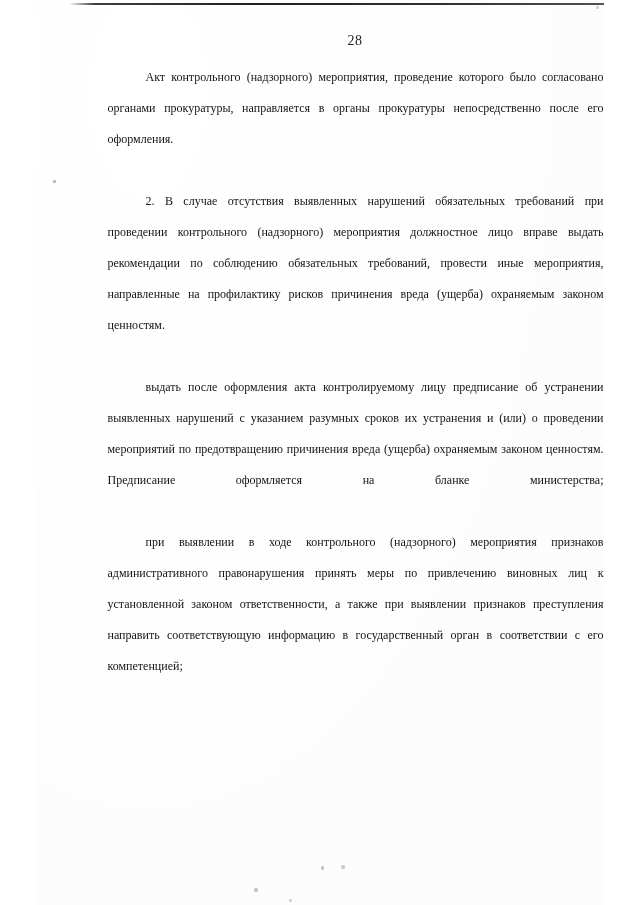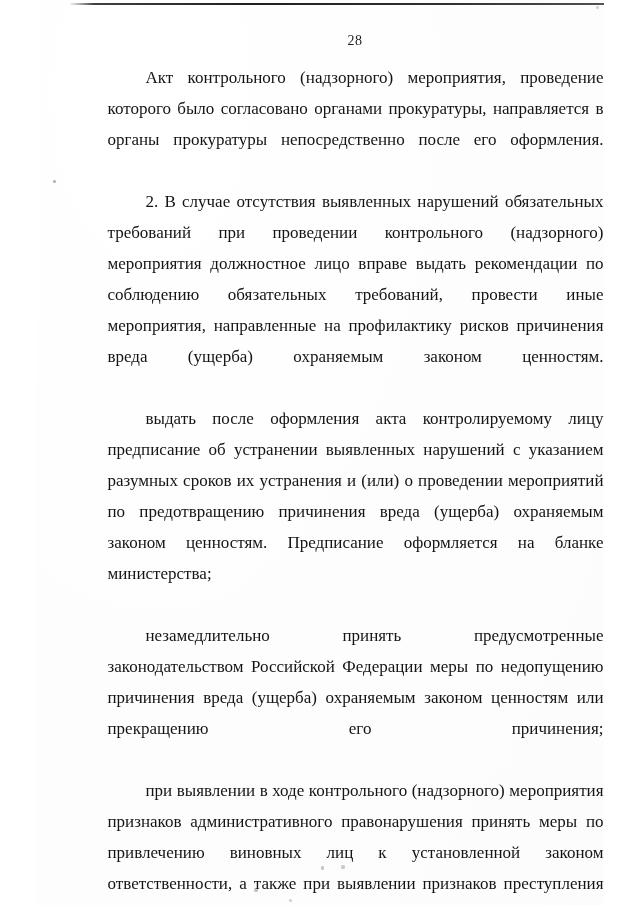--- a/index.html
+++ b/index.html
@@ -70,21 +70,21 @@
   
   .text-body {
     position: absolute;
     left: 72px;
     top: 62px;
     width: 496px;
   }
 
   .para {
     margin: 0;
-    font-size: 17px;
+    font-size: 12px;
     line-height: 31px;
     color: #141414;
     text-align: justify;
     text-justify: inter-word;
     text-indent: 38px;
     hyphens: none;
   }
   
   .para::after {
     content: "";
@@ -109,17 +109,16 @@
   <div class="speck s8"></div>
   <div class="speck s9"></div>
   <div class="speck s10"></div>
 
   <div class="page-number">28</div>
 
   <div class="text-body">
       <p class="para">Акт контрольного (надзорного) мероприятия, проведение которого было согласовано органами прокуратуры, направляется в органы прокуратуры непосредственно после его оформления.</p>
       <p class="para">2. В случае отсутствия выявленных нарушений обязательных требований при проведении контрольного (надзорного) мероприятия должностное лицо вправе выдать рекомендации по соблюдению обязательных требований, провести иные мероприятия, направленные на профилактику рисков причинения вреда (ущерба) охраняемым законом ценностям.</p>
       <p class="para">выдать после оформления акта контролируемому лицу предписание об устранении выявленных нарушений с указанием разумных сроков их устранения и (или) о проведении мероприятий по предотвращению причинения вреда (ущерба) охраняемым законом ценностям. Предписание оформляется на бланке министерства;</p>
-      <p class="para">незамедлительно принять предусмотренные законодательством Российской Федерации меры по недопущению причинения вреда (ущерба) охраняемым законом ценностям или прекращению его причинения;</p>
       <p class="para">при выявлении в ходе контрольного (надзорного) мероприятия признаков административного правонарушения принять меры по привлечению виновных лиц к установленной законом ответственности, а также при выявлении признаков преступления направить соответствующую информацию в государственный орган в соответствии с его компетенцией;</p>
     </div>
 
 </div>
 
 </body></html>

